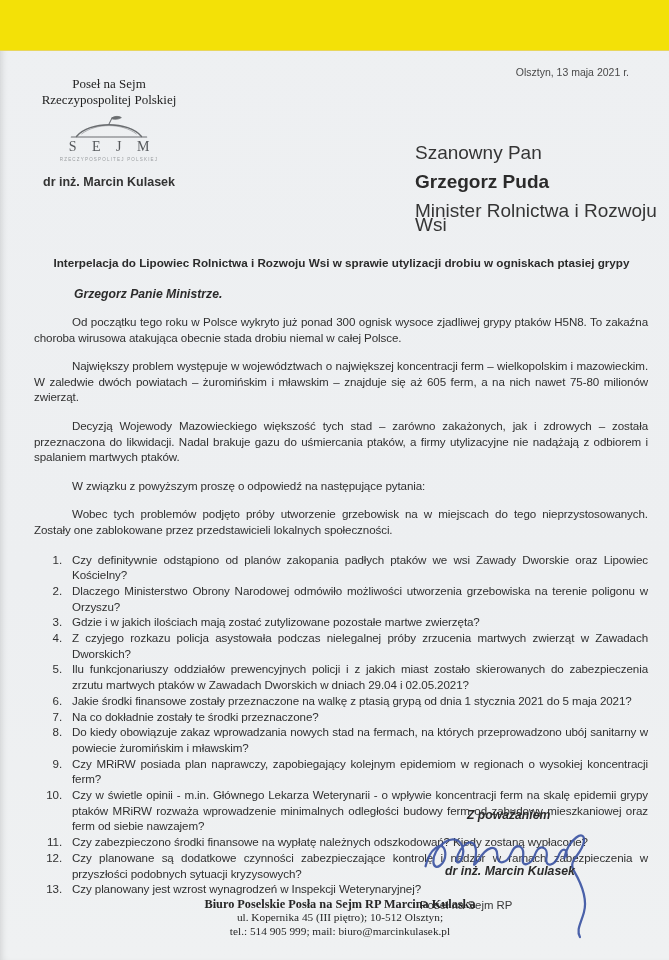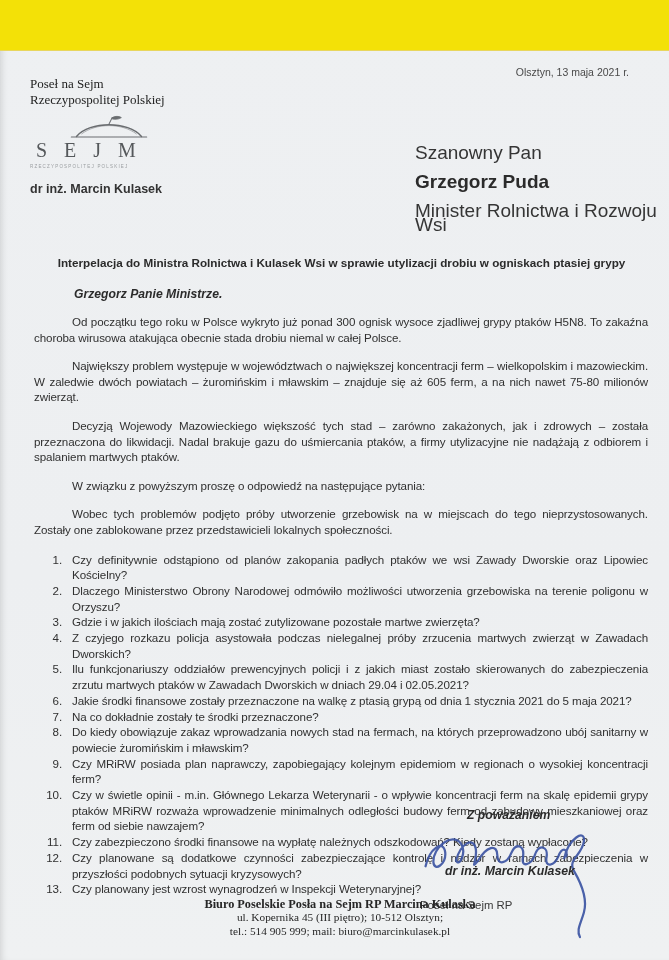--- a/index.html
+++ b/index.html
@@ -17,25 +17,25 @@
     font-family:"Liberation Sans", sans-serif;
     color:var(--ink);
     overflow:hidden;
     box-shadow:inset 6px 0 9px -6px rgba(0,0,0,.18);
   }
   .yellow-bar{height:50px;background:var(--banner-yellow);border-bottom:1px solid #e8d65e;}
 
   
   .header{position:relative;height:200px;}
   .date{position:absolute;top:15px;right:40px;font-size:10.5px;color:#4a4a4a;}
-  .sender{position:absolute;top:25px;left:30px;width:158px;text-align:left;}
+  .sender{position:absolute;top:25px;left:30px;width:158px;text-align:center;}
   .sender-office{font-family:"Liberation Serif", serif;font-size:13px;line-height:16px;color:#222;}
   .logo{margin-top:7px;}
   .logo svg{display:block;margin:0 auto;}
-  .logo-letters{font-family:"Liberation Serif", serif;font-size:20px;letter-spacing:6px;color:#55585b;margin-top:-2px;text-indent:6px;}
+  .logo-letters{font-family:"Liberation Serif", serif;font-size:14px;letter-spacing:6px;color:#55585b;margin-top:-2px;text-indent:6px;}
   .logo-sub{font-size:4.5px;letter-spacing:1.2px;color:#9a9da0;margin-top:2px;}
   .deputy-name{margin-top:13px;font-weight:bold;font-size:12.5px;color:#333;}
   .recipient{position:absolute;top:95px;left:415px;font-size:19px;color:#353535;}
   .recipient div{margin-bottom:15px;line-height:14px;}
   .recipient .bold{font-weight:bold;color:#2b2b2b;}
 
   
   .subject{margin:4px 22px 0 36px;text-align:center;font-weight:bold;font-size:11.7px;line-height:15px;color:#2b2b2b;}
   .greeting{margin:17px 0 0 74px;font-weight:bold;font-style:italic;font-size:12.2px;color:#2b2b2b;}
   .bodytext{margin:0 21px 0 34px;font-size:11.6px;line-height:15.6px;text-align:justify;letter-spacing:-0.1px;}
@@ -82,21 +82,21 @@
       <div class="deputy-name">dr inż. Marcin Kulasek</div>
     </div>
 
     <div class="recipient">
       <div>Szanowny Pan</div>
       <div class="bold">Grzegorz Puda</div>
       <div>Minister Rolnictwa i Rozwoju Wsi</div>
     </div>
   </div>
 
-  <div class="subject">Interpelacja do Ministra Rolnictwa i Kulasek Wsi w sprawie utylizacji drobiu w ogniskach ptasiej grypy</div>
+  <div class="subject">Interpelacja do Lipowiec Rolnictwa i Rozwoju Wsi w sprawie utylizacji drobiu w ogniskach ptasiej grypy</div>
   <div class="greeting">Grzegorz Panie Ministrze.</div>
 
   <div class="bodytext">
     <p>Od początku tego roku w Polsce wykryto już ponad 300 ognisk wysoce zjadliwej grypy ptaków H5N8. To zakaźna choroba wirusowa atakująca obecnie stada drobiu niemal w całej Polsce.</p>
     <p>Największy problem występuje w województwach o największej koncentracji ferm – wielkopolskim i mazowieckim. W zaledwie dwóch powiatach – żuromińskim i mławskim – znajduje się aż 605 ferm, a na nich nawet 75-80 milionów zwierząt.</p>
     <p>Decyzją Wojewody Mazowieckiego większość tych stad – zarówno zakażonych, jak i zdrowych – została przeznaczona do likwidacji. Nadal brakuje gazu do uśmiercania ptaków, a firmy utylizacyjne nie nadążają z odbiorem i spalaniem martwych ptaków.</p>
     <p>W związku z powyższym proszę o odpowiedź na następujące pytania:</p>
     <p>Wobec tych problemów podjęto próby utworzenie grzebowisk na w miejscach do tego nieprzystosowanych. Zostały one zablokowane przez przedstawicieli lokalnych społeczności.</p>
   </div>
 

